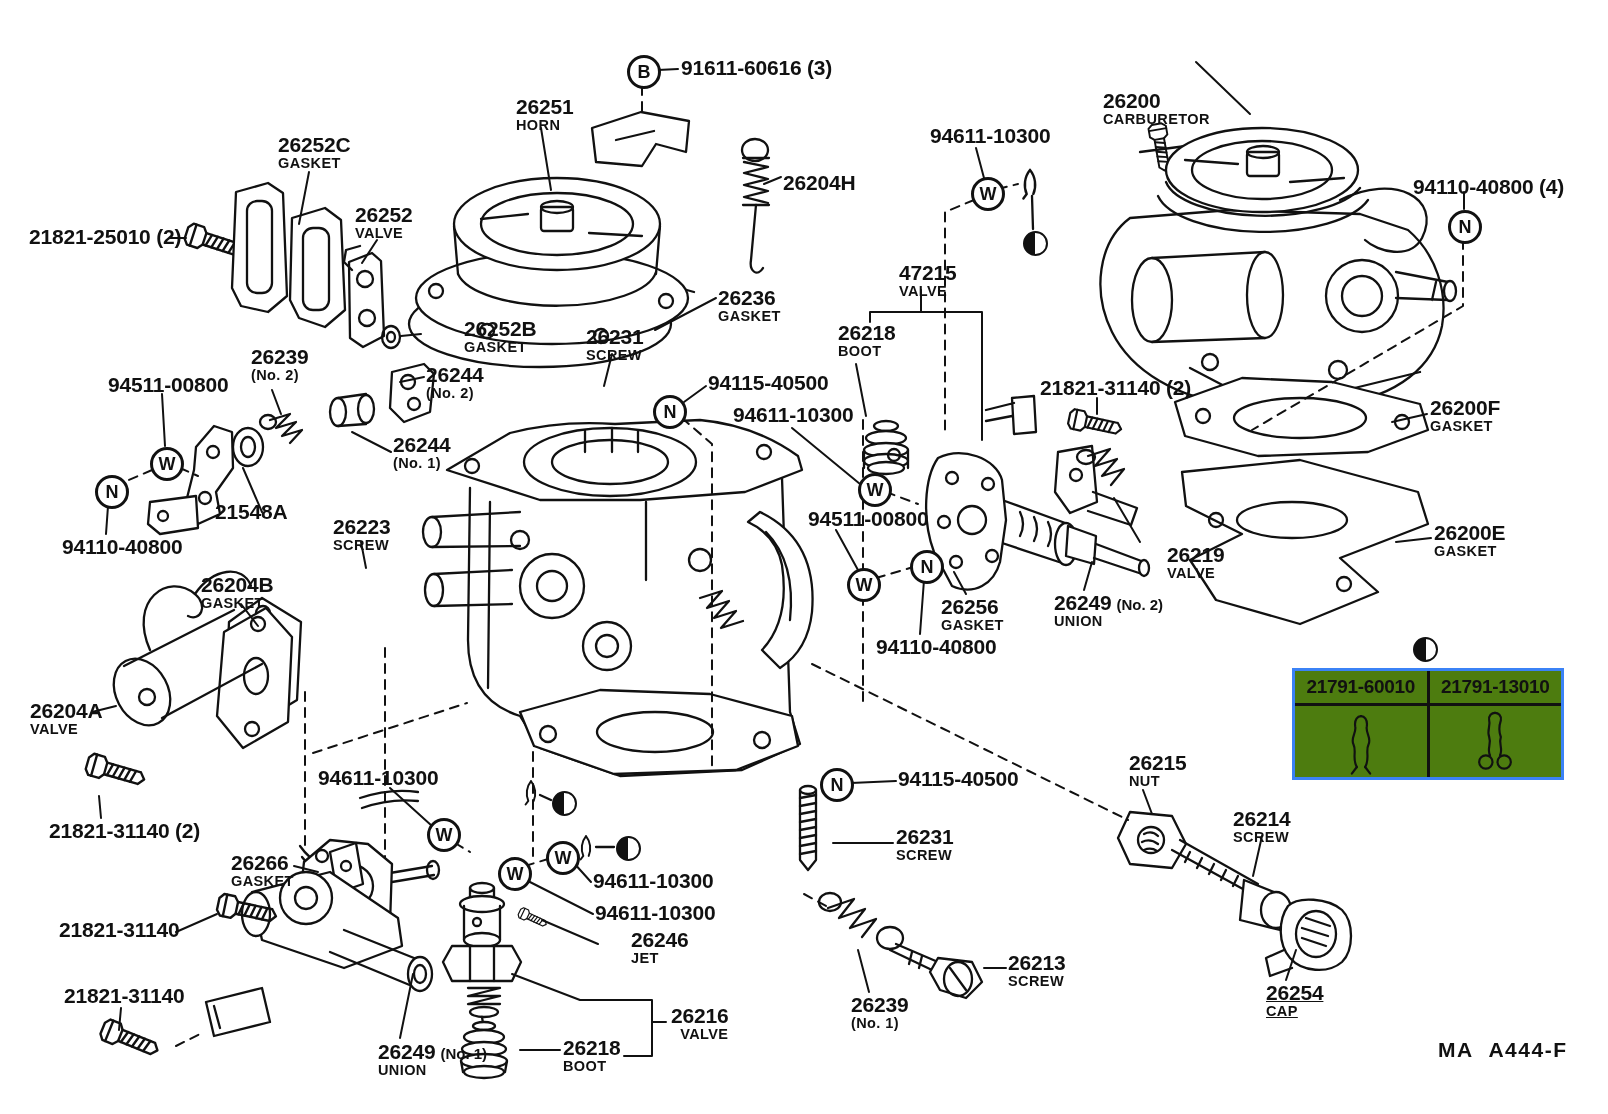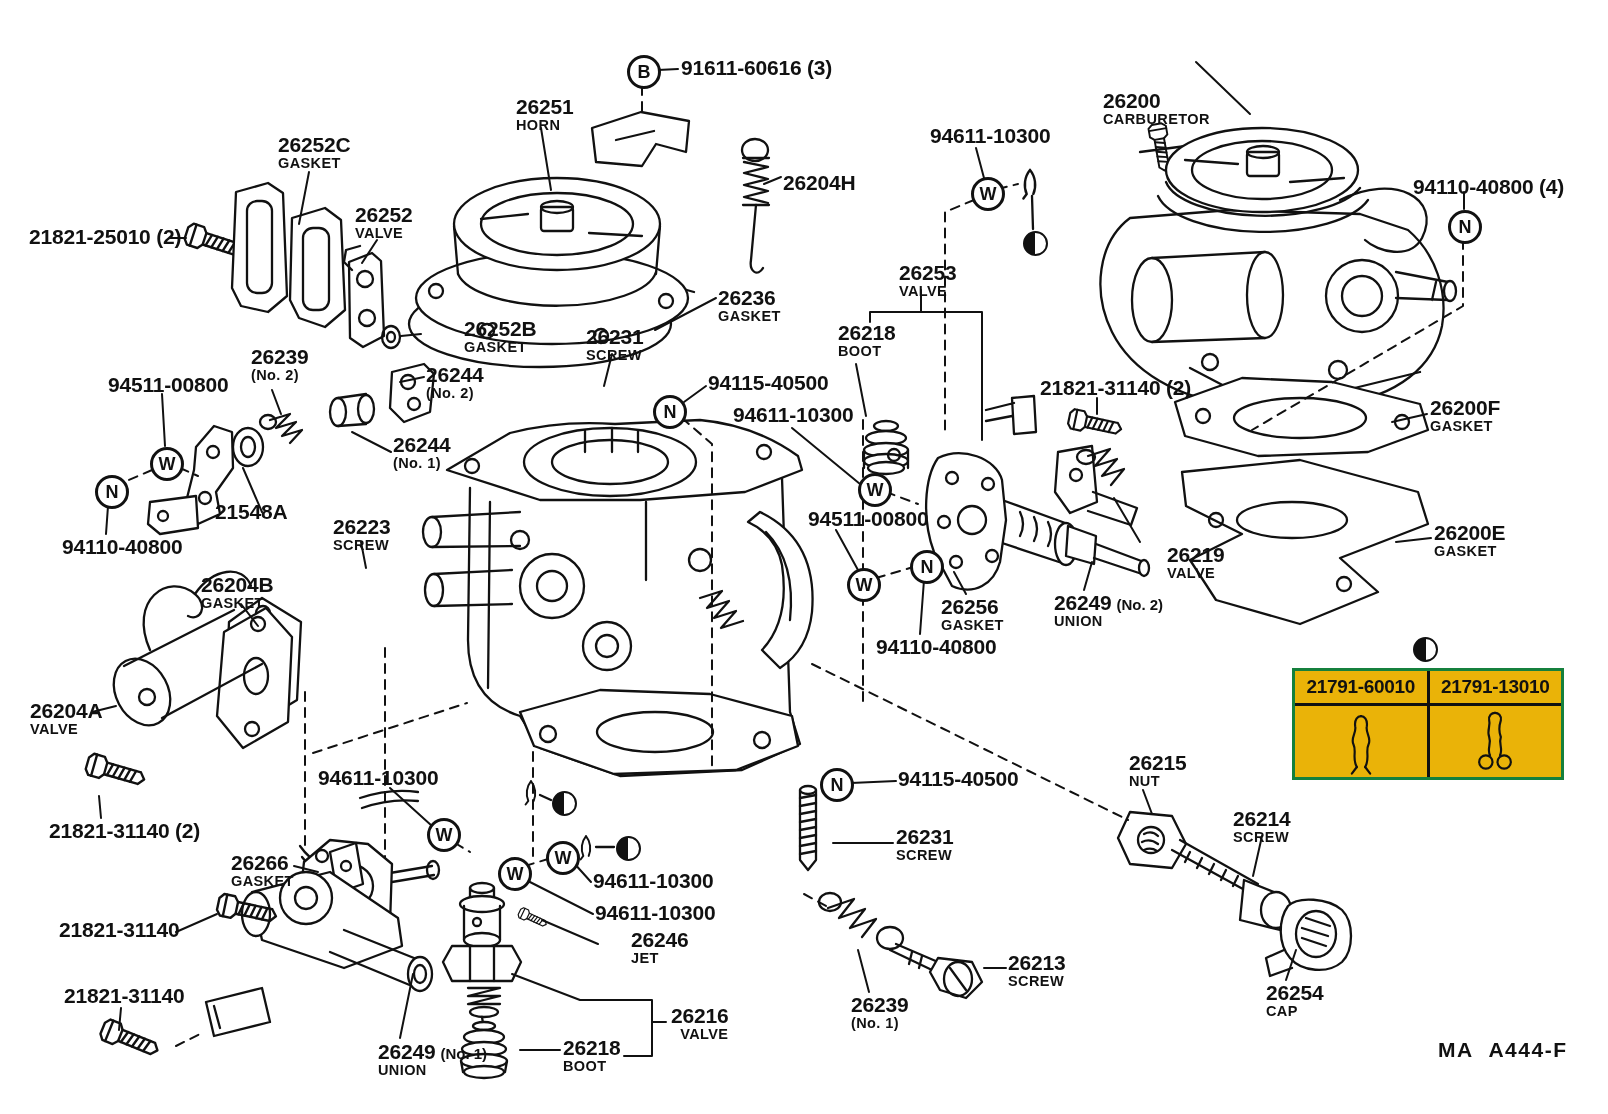--- a/index.html
+++ b/index.html
@@ -10,21 +10,21 @@
   .plabel{position:absolute;line-height:1.04;white-space:nowrap;}
   .plabel .num{font-size:21px;font-weight:700;letter-spacing:-.2px;}
   .plabel .qual{font-size:15px;font-weight:700;margin-left:5px;}
   .plabel .sub{font-size:14.5px;font-weight:700;letter-spacing:.4px;margin-top:0px;}
   .callout{position:absolute;width:28px;height:28px;border:3px solid #111;border-radius:50%;
            background:#fff;display:flex;align-items:center;justify-content:center;
            font-size:18px;font-weight:700;z-index:5;}
   .halfmoon{position:absolute;width:21px;height:21px;border:2.5px solid #111;border-radius:50%;
             background:linear-gradient(90deg,#111 0 50%,#fff 50% 100%);z-index:5;}
   .cliptable{position:absolute;left:1292px;top:668px;width:272px;height:112px;
-             border:3px solid #15803d;display:flex;flex-direction:column;box-sizing:border-box;background:#eab308;}
+             border:3px solid #3b82f6;display:flex;flex-direction:column;box-sizing:border-box;background:#4d7c0f;}
   .cliptable .hdr{display:flex;height:32px;border-bottom:3px solid #111;}
   .cliptable .bdy{display:flex;flex:1;}
   .cliptable .cell{flex:1;display:flex;align-items:center;justify-content:center;
                    font-size:19px;font-weight:700;letter-spacing:-.3px;}
   .cliptable .hdr .cell:first-child,.cliptable .bdy .cell:first-child{border-right:3px solid #111;}
   .figcode{position:absolute;left:1438px;top:1038px;font-size:21px;font-weight:700;
            letter-spacing:1.5px;word-spacing:9px;}
 </style>
 </head>
 <body>
@@ -389,39 +389,39 @@
       <div class="plabel" style="left: 30px; top: 700px;"><span class="num">26204A</span><div class="sub">VALVE</div></div>
       <div class="plabel" style="left: 49px; top: 820px;"><span class="num">21821-31140 (2)</span></div>
       <div class="plabel" style="left: 516px; top: 96px;"><span class="num">26251</span><div class="sub">HORN</div></div>
       <div class="plabel" style="left: 681px; top: 57px;"><span class="num">91611-60616 (3)</span></div>
       <div class="plabel" style="left: 783px; top: 172px;"><span class="num">26204H</span></div>
       <div class="plabel" style="left: 718px; top: 287px;"><span class="num">26236</span><div class="sub">GASKET</div></div>
       <div class="plabel" style="left: 586px; top: 326px;"><span class="num">26231</span><div class="sub">SCREW</div></div>
       <div class="plabel" style="left: 708px; top: 372px;"><span class="num">94115-40500</span></div>
       <div class="plabel" style="left: 733px; top: 404px;"><span class="num">94611-10300</span></div>
       <div class="plabel" style="left: 838px; top: 322px;"><span class="num">26218</span><div class="sub">BOOT</div></div>
-      <div class="plabel" style="left: 899px; top: 262px;"><span class="num">26253</span><div class="sub">VALVE</div></div>
+      <div class="plabel" style="left: 899px; top: 262px;"><span class="num">47215</span><div class="sub">VALVE</div></div>
       <div class="plabel" style="left: 930px; top: 125px;"><span class="num">94611-10300</span></div>
       <div class="plabel" style="left: 1040px; top: 377px;"><span class="num">21821-31140 (2)</span></div>
       <div class="plabel" style="left: 1103px; top: 44px; margin-top: 46px;"><span class="num">26200</span><div class="sub">CARBURETOR</div></div>
       <div class="plabel" style="left: 1413px; top: 165px; margin-top: 11px;"><span class="num">94110-40800 (4)</span></div>
       <div class="plabel" style="left: 1430px; top: 397px;"><span class="num">26200F</span><div class="sub">GASKET</div></div>
       <div class="plabel" style="left: 1434px; top: 522px;"><span class="num">26200E</span><div class="sub">GASKET</div></div>
       <div class="plabel" style="left: 1167px; top: 544px;"><span class="num">26219</span><div class="sub">VALVE</div></div>
       <div class="plabel" style="left: 1054px; top: 592px;"><span class="num">26249</span><span class="qual">(No. 2)</span><div class="sub">UNION</div></div>
       <div class="plabel" style="left: 941px; top: 596px;"><span class="num">26256</span><div class="sub">GASKET</div></div>
       <div class="plabel" style="left: 808px; top: 508px;"><span class="num">94511-00800</span></div>
       <div class="plabel" style="left: 876px; top: 636px;"><span class="num">94110-40800</span></div>
       <div class="plabel" style="left: 898px; top: 768px;"><span class="num">94115-40500</span></div>
       <div class="plabel" style="left: 896px; top: 826px;"><span class="num">26231</span><div class="sub">SCREW</div></div>
       <div class="plabel" style="left: 1129px; top: 752px;"><span class="num">26215</span><div class="sub">NUT</div></div>
       <div class="plabel" style="left: 1233px; top: 808px;"><span class="num">26214</span><div class="sub">SCREW</div></div>
       <div class="plabel" style="left: 1008px; top: 952px;"><span class="num">26213</span><div class="sub">SCREW</div></div>
       <div class="plabel" style="left: 851px; top: 994px;"><span class="num">26239</span><div class="sub">(No. 1)</div></div>
-      <div class="plabel" style="left: 1266px; top: 982px;"><span class="num">26254</span><div class="sub">CAP</div></div>
+      <div class="plabel" style="left: 1266px; top: 982px; text-decoration: underline;"><span class="num">26254</span><div class="sub">CAP</div></div>
       <div class="plabel" style="left: 231px; top: 852px;"><span class="num">26266</span><div class="sub">GASKET</div></div>
       <div class="plabel" style="left: 59px; top: 919px;"><span class="num">21821-31140</span></div>
       <div class="plabel" style="left: 64px; top: 985px;"><span class="num">21821-31140</span></div>
       <div class="plabel" style="left: 378px; top: 1041px;"><span class="num">26249</span><span class="qual">(No. 1)</span><div class="sub">UNION</div></div>
       <div class="plabel" style="left: 318px; top: 767px;"><span class="num">94611-10300</span></div>
       <div class="plabel" style="left: 593px; top: 870px;"><span class="num">94611-10300</span></div>
       <div class="plabel" style="left: 595px; top: 902px;"><span class="num">94611-10300</span></div>
       <div class="plabel" style="left: 631px; top: 929px;"><span class="num">26246</span><div class="sub">JET</div></div>
       <div class="plabel" style="left: 671px; top: 1005px; text-align: right;"><span class="num">26216</span><div class="sub">VALVE</div></div>
       <div class="plabel" style="left: 563px; top: 1037px;"><span class="num">26218</span><div class="sub">BOOT</div></div>

